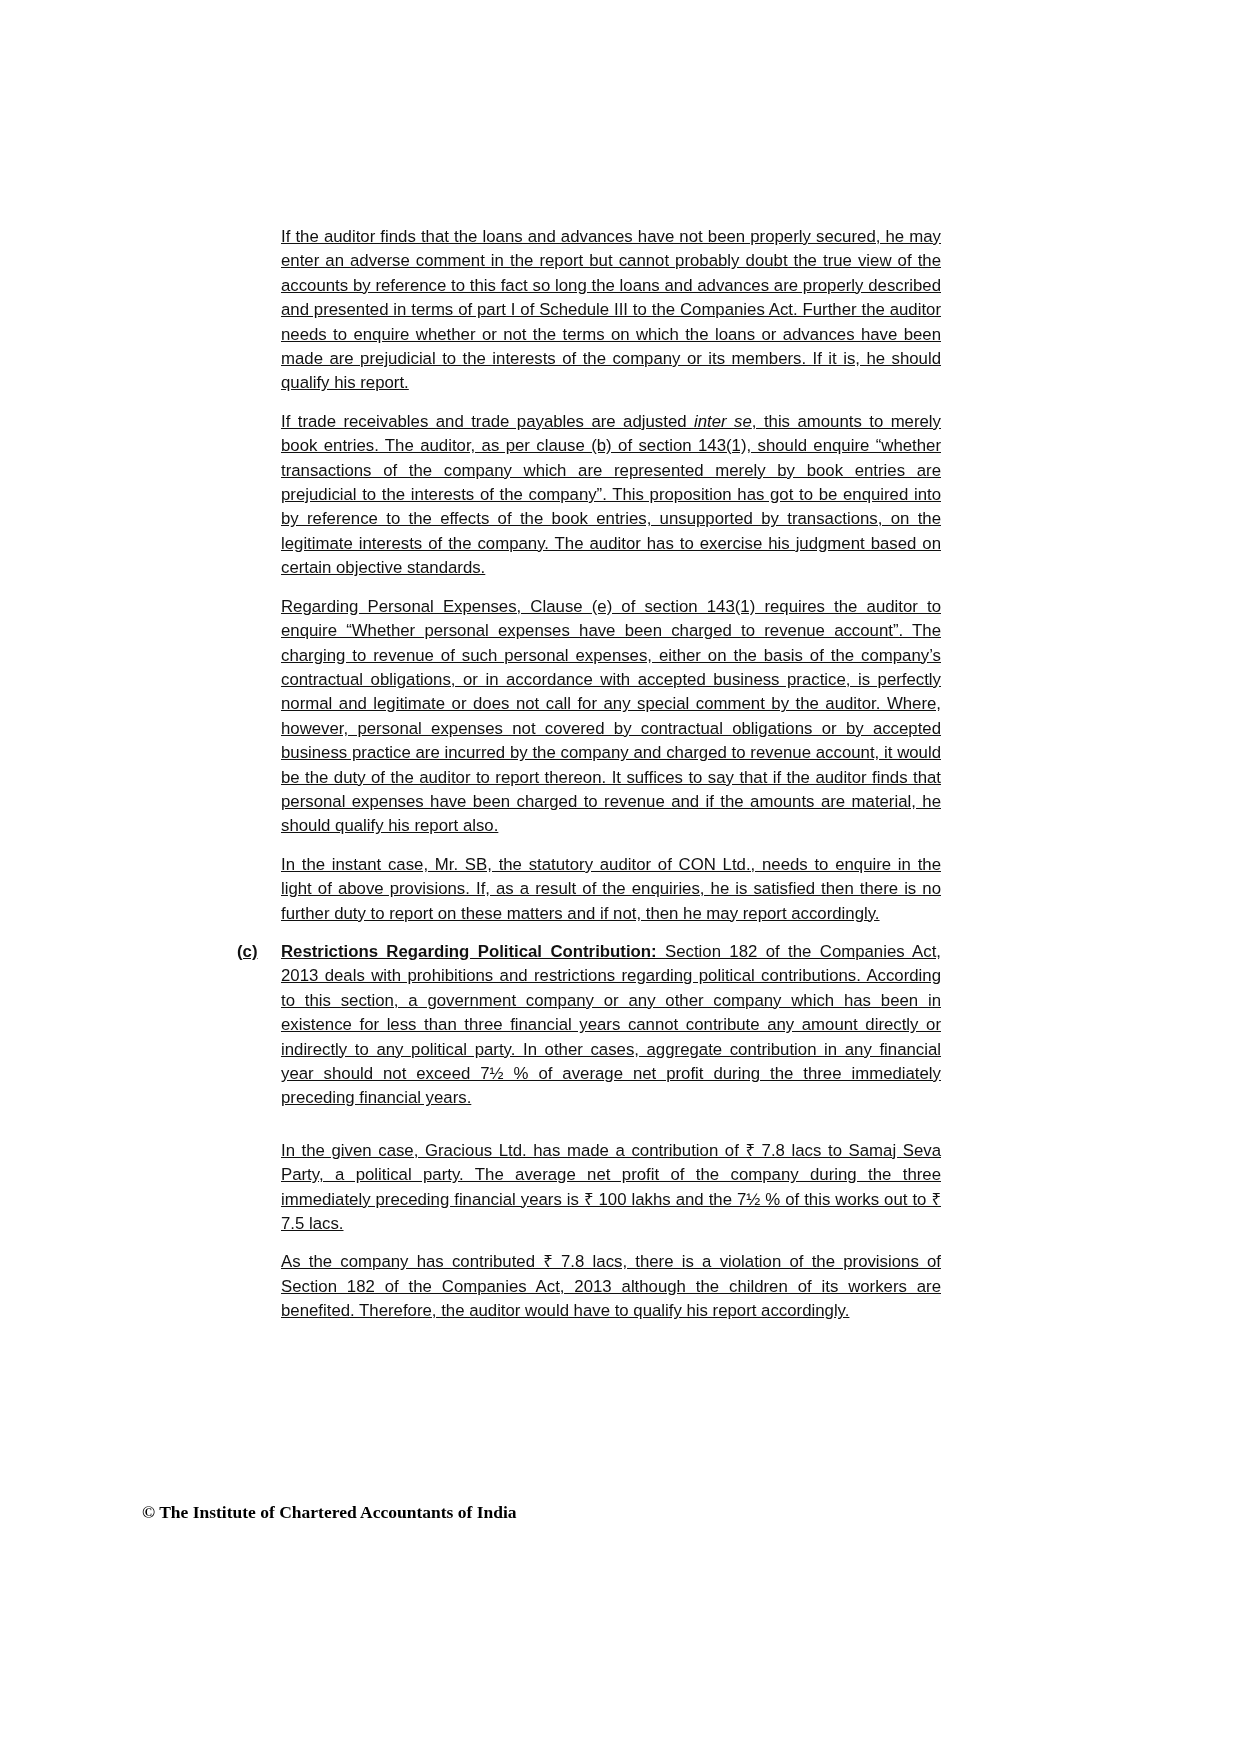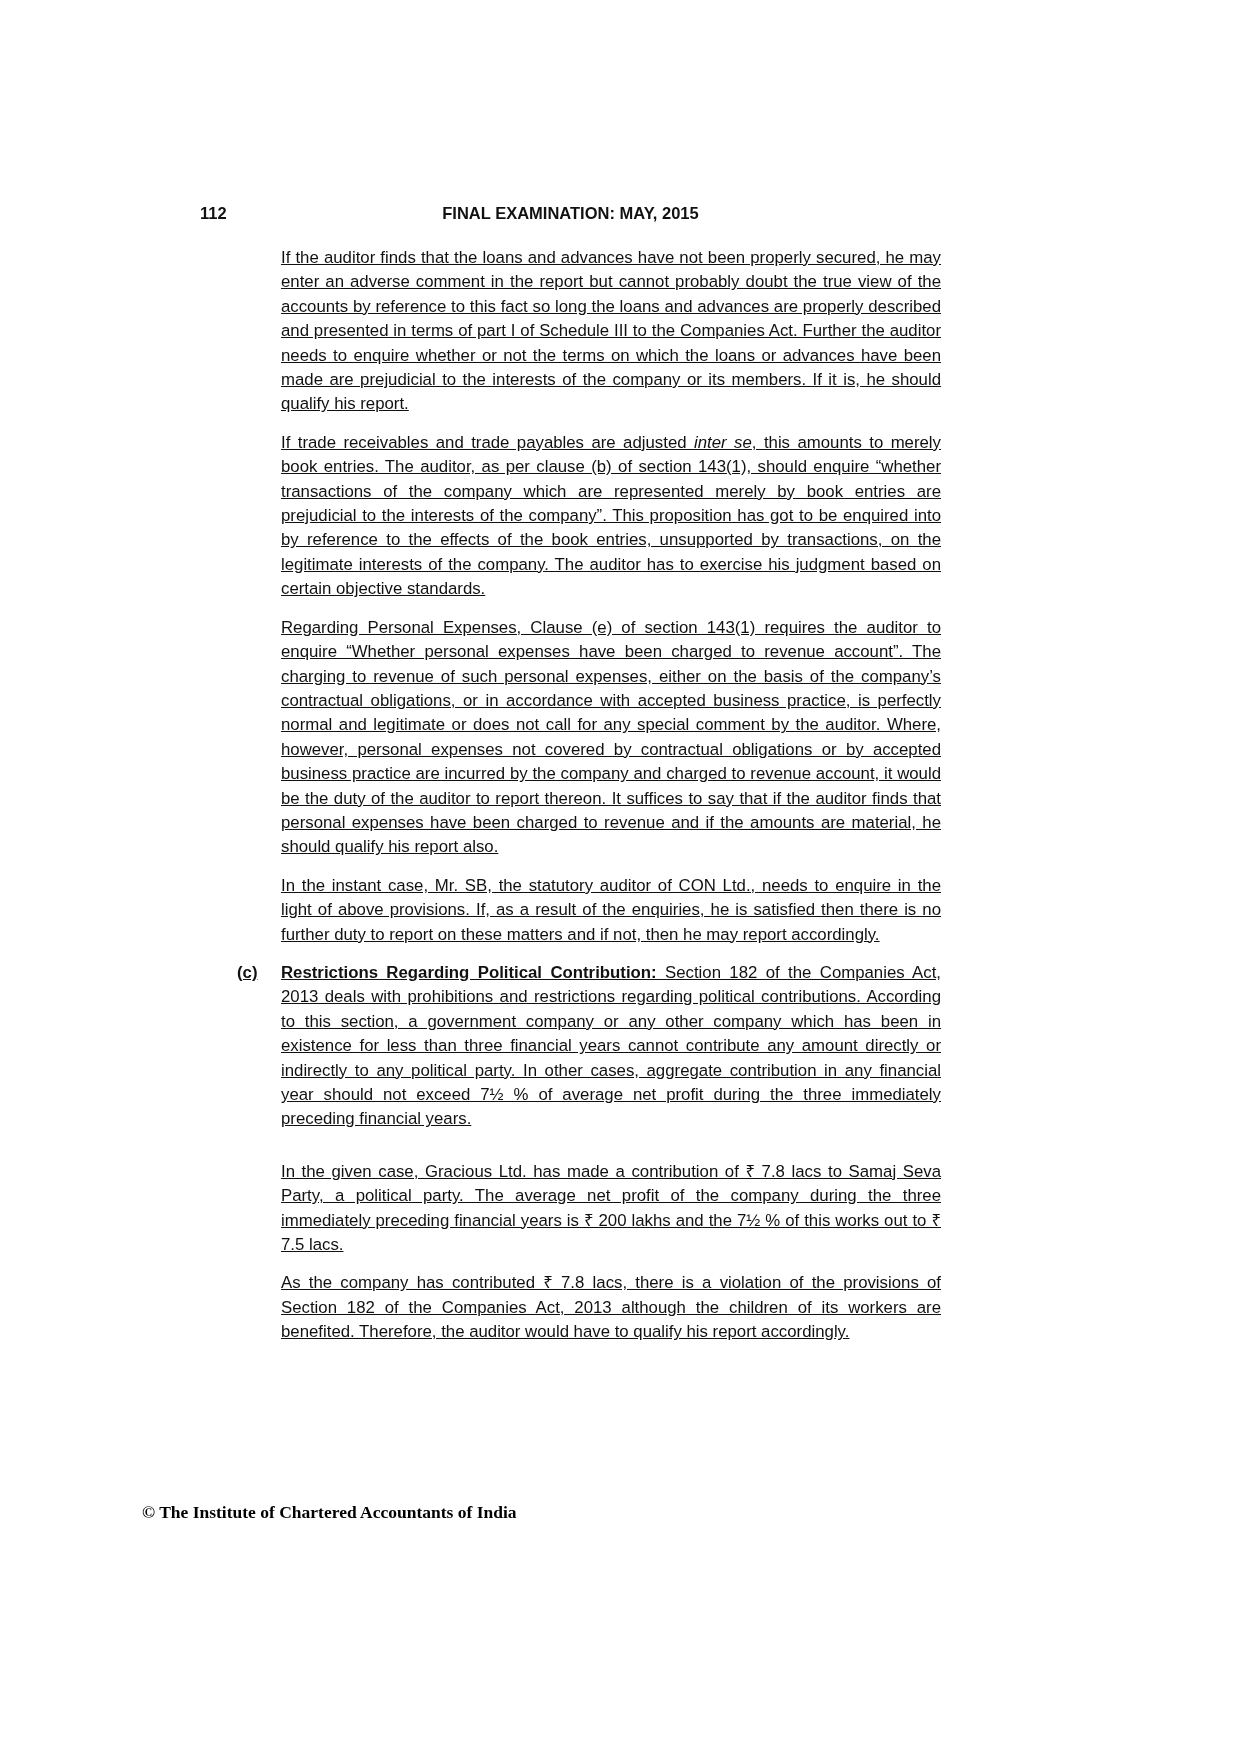--- a/index.html
+++ b/index.html
@@ -87,42 +87,37 @@
     color: #000000;
   }
 </style>
 </head>
 <body>
 
 <div class="page">
 
   <div class="content">
 
-    <div class="header-row">
-      <span class="page-number">112</span>
-      <span class="header-title">FINAL EXAMINATION: MAY, 2015</span>
-      <span class="header-spacer"></span>
-    </div>
 
     <div class="body-text">
 
       <p class="para"><span>If the auditor finds that the loans and advances have not been properly secured, he may enter an adverse comment in the report but cannot probably doubt the true view of the accounts by reference to this fact so long the loans and advances are properly described and presented in terms of part I of Schedule III to the Companies Act. Further the auditor needs to enquire whether or not the terms on which the loans or advances have been made are prejudicial to the interests of the company or its members. If it is, he should qualify his report.</span></p>
 
       <p class="para"><span>If trade receivables and trade payables are adjusted </span><i>inter se</i><span>, this amounts to merely book entries. The auditor, as per clause (b) of section 143(1), should enquire “whether transactions of the company which are represented merely by book entries are prejudicial to the interests of the company”. This proposition has got to be enquired into by reference to the effects of the book entries, unsupported by transactions, on the legitimate interests of the company. The auditor has to exercise his judgment based on certain objective standards.</span></p>
 
       <p class="para"><span>Regarding Personal Expenses, Clause (e) of section 143(1) requires the auditor to enquire “Whether personal expenses have been charged to revenue account”. The charging to revenue of such personal expenses, either on the basis of the company’s contractual obligations, or in accordance with accepted business practice, is perfectly normal and legitimate or does not call for any special comment by the auditor. Where, however, personal expenses not covered by contractual obligations or by accepted business practice are incurred by the company and charged to revenue account, it would be the duty of the auditor to report thereon. It suffices to say that if the auditor finds that personal expenses have been charged to revenue and if the amounts are material, he should qualify his report also.</span></p>
 
       <p class="para"><span>In the instant case, Mr. SB, the statutory auditor of CON Ltd., needs to enquire in the light of above provisions. If, as a result of the enquiries, he is satisfied then there is no further duty to report on these matters and if not, then he may report accordingly.</span></p>
 
       <div class="list-item">
         <span class="list-label">(c)</span>
         <p class="para"><b>Restrictions Regarding Political Contribution: </b><span>Section 182 of the Companies Act, 2013 deals with prohibitions and restrictions regarding political contributions. According to this section, a government company or any other company which has been in existence for less than three financial years cannot contribute any amount directly or indirectly to any political party. In other cases, aggregate contribution in any financial year should not exceed 7½ % of average net profit during the three immediately preceding financial years.</span></p>
       </div>
 
-      <p class="para"><span>In the given case, Gracious Ltd. has made a contribution of ₹ 7.8 lacs to Samaj Seva Party, a political party. The average net profit of the company during the three immediately preceding financial years is ₹ 200 lakhs and the 7½ % of this works out to ₹ 7.5 lacs.</span></p>
+      <p class="para"><span>In the given case, Gracious Ltd. has made a contribution of ₹ 7.8 lacs to Samaj Seva Party, a political party. The average net profit of the company during the three immediately preceding financial years is ₹ 100 lakhs and the 7½ % of this works out to ₹ 7.5 lacs.</span></p>
 
       <p class="para"><span>As the company has contributed ₹ 7.8 lacs, there is a violation of the provisions of Section 182 of the Companies Act, 2013 although the children of its workers are benefited. Therefore, the auditor would have to qualify his report accordingly.</span></p>
 
     </div>
 
   </div>
 
   <div class="footer">© The Institute of Chartered Accountants of India</div>
 
 </div>

